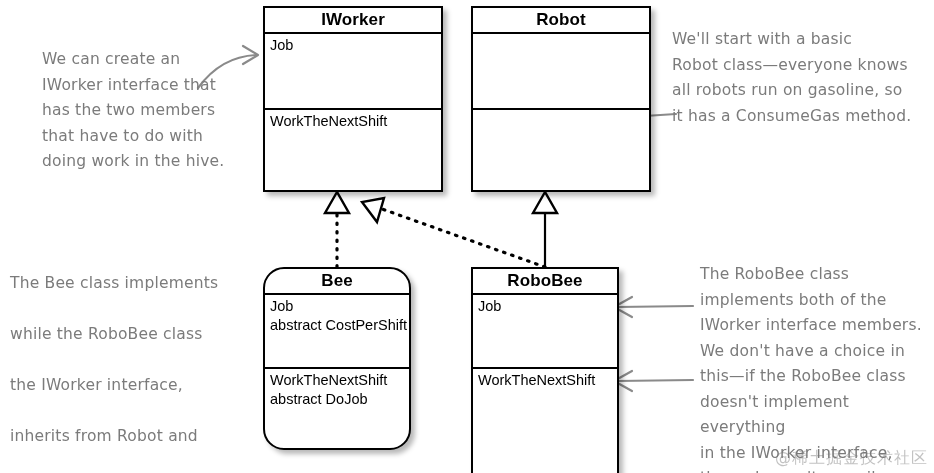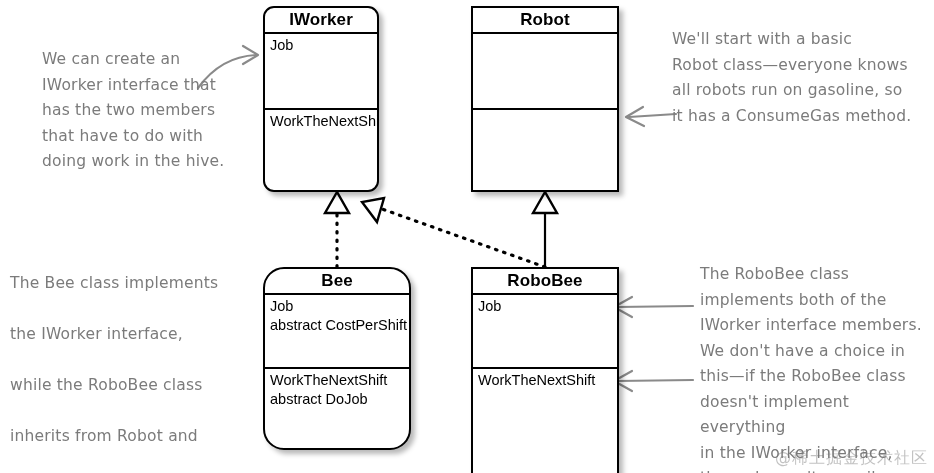--- a/index.html
+++ b/index.html
@@ -135,31 +135,31 @@
       <path d="M632,297 L614,307 L632,317" fill="none" stroke="#8a8a8a" stroke-width="2.2" stroke-linecap="round" stroke-linejoin="round"></path>
     </g>
 
     
     <g>
       <line x1="693" y1="380" x2="617" y2="381" stroke="#8a8a8a" stroke-width="2.2" stroke-linecap="round"></line>
       <path d="M632,371 L614,381 L632,391" fill="none" stroke="#8a8a8a" stroke-width="2.2" stroke-linecap="round" stroke-linejoin="round"></path>
     </g>
   </svg>
 
-  <div class="uml-box" style="left:263px; top:6px; width:116px; height:186px;border-radius:11px;">
+  <div class="uml-box" style="left:263px; top:6px; width:180px; height:186px;">
     <div class="uml-title">IWorker</div>
     <div class="uml-compartment uml-attrs" style="height:76px;">
       <div class="uml-row">Job</div>
     </div>
     <div class="uml-compartment uml-ops">
       <div class="uml-row">WorkTheNextShift</div>
     </div>
   </div>
 
-  <div class="uml-box" style="left:471px; top:6px; width:148px; height:186px;">
+  <div class="uml-box" style="left:471px; top:6px; width:180px; height:186px;">
     <div class="uml-title">Robot</div>
     <div class="uml-compartment uml-attrs" style="height:76px;"></div>
   </div>
 
   <div class="uml-box" style="left:263px; top:267px; width:148px; height:183px;border-radius:21px;">
     <div class="uml-title">Bee</div>
     <div class="uml-compartment uml-attrs" style="height:74px;">
       <div class="uml-row">Job</div>
       <div class="uml-row">abstract CostPerShift</div>
     </div>
@@ -185,22 +185,22 @@
 that have to do with
 doing work in the hive.</div>
 
   <div class="note" style="left:672px; top:27px; width:262px;">We'll start with a basic
 Robot class—everyone knows
 all robots run on gasoline, so
 it has a ConsumeGas method.</div>
 
   <div class="note" style="left:10px; top:245px; width:246px;">
     <div>The Bee class implements</div>
+    <div>while the RoboBee class</div>
     <div>the IWorker interface,</div>
-    <div>while the RoboBee class</div>
     <div>inherits from Robot and</div>
     
     
     
   </div>
 
   <div class="note" style="left:700px; top:262px; width:236px;">The RoboBee class
 implements both of the
 IWorker interface members.
 We don't have a choice in

